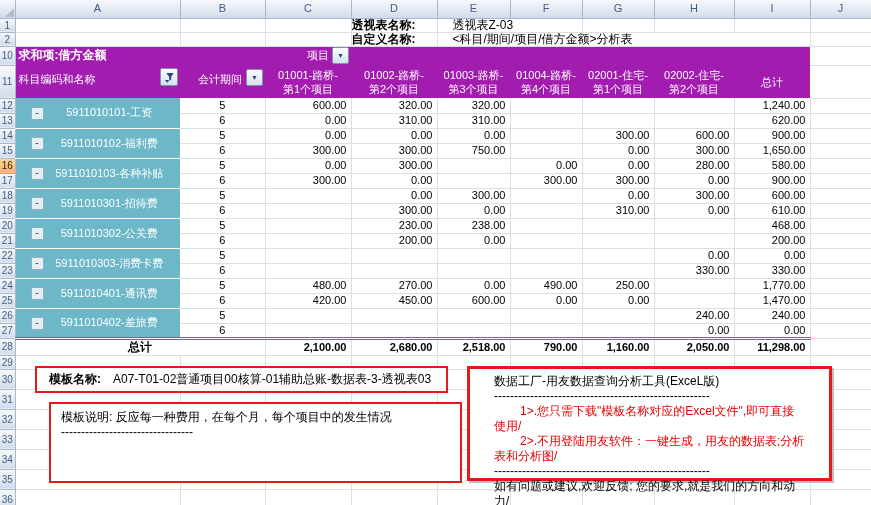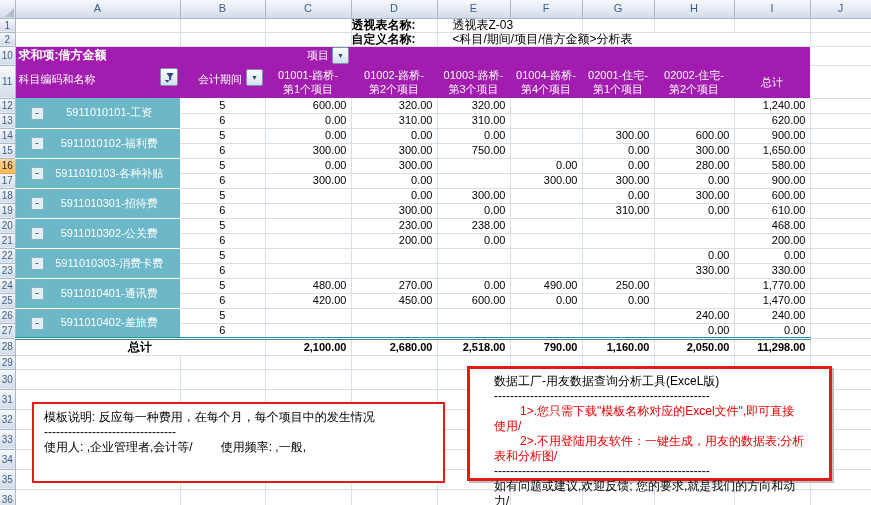--- a/index.html
+++ b/index.html
@@ -47,21 +47,21 @@
          border:1px solid #7e92ae;border-radius:2px;display:inline-flex;flex:0 0 auto;
          align-items:center;justify-content:center;padding:0;}
   
   .note{position:absolute;background:#fff;border:2px solid #e51919;z-index:5;box-sizing:border-box;}
   .note.thick{border-width:3px;box-shadow:2px 2px 0 #bdbdbd;}
   .nline{font-size:12px;line-height:15px;color:#000;white-space:normal;}
   .red{color:#e60000;text-indent:26px;}
   .b{font-weight:bold;}
   #box1{left:35px;top:366px;width:413px;height:27px;display:flex;align-items:center;
         gap:12px;padding:0 4px 0 12px;}
-  #box2{left:32px;top:402px;width:413px;height:81px;padding:6px 10px;}
+  #box2{left:49px;top:402px;width:413px;height:81px;padding:6px 10px;}
   #box3{left:467px;top:366px;width:365px;height:115px;padding:5px 24px;}
 </style>
 </head>
 <body>
 
 <div class="stage">
 <table>
   <colgroup>
     <col style="width:15px">
         <col style="width:165px">
@@ -511,27 +511,28 @@
     <td class="gc"></td>
           <td class="gc"></td>
     <td class="gc"></td>
           <td class="gc"></td>
     <td class="gc"></td>
           <td class="gc"></td>
   </tr>
 </tbody>
     </table>
 
+<div class="note" id="box1">
+  <span class="nline b">模板名称:</span>
+  <span class="nline">A07-T01-02普通项目00核算-01辅助总账-数据表-3-透视表03</span>
+</div>
 
 <div class="note" id="box2">
   <div class="nline">模板说明: 反应每一种费用，在每个月，每个项目中的发生情况</div>
   <div class="nline">---------------------------------</div>
-  <div class="nline">
-    <span style="margin-right:28px">使用人: ,企业管理者,会计等/</span><span>使用频率: ,一般,</span>
-  </div>
 </div>
 
 <div class="note thick" id="box3">
   <div class="nline">数据工厂-用友数据查询分析工具(ExceL版)</div>
   <div class="nline">------------------------------------------------------</div>
   <div class="nline red">1&gt;.您只需下载"模板名称对应的Excel文件",即可直接使用/</div>
   <div class="nline red">2&gt;.不用登陆用友软件：一键生成，用友的数据表;分析表和分析图/</div>
   <div class="nline">------------------------------------------------------</div>
   <div class="nline">如有问题或建议,欢迎反馈; 您的要求,就是我们的方向和动力/</div>
 </div>

